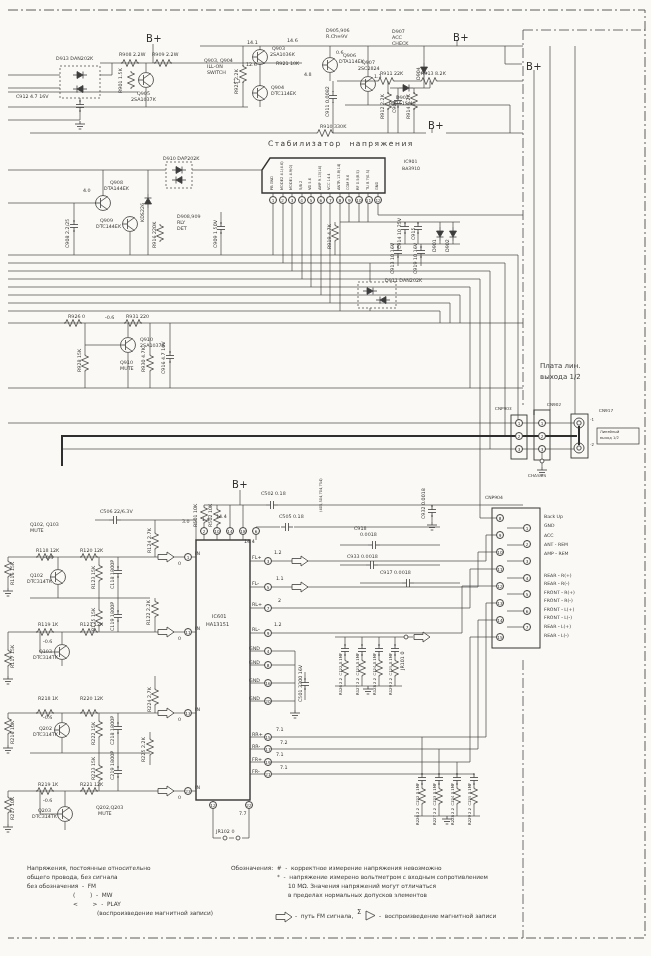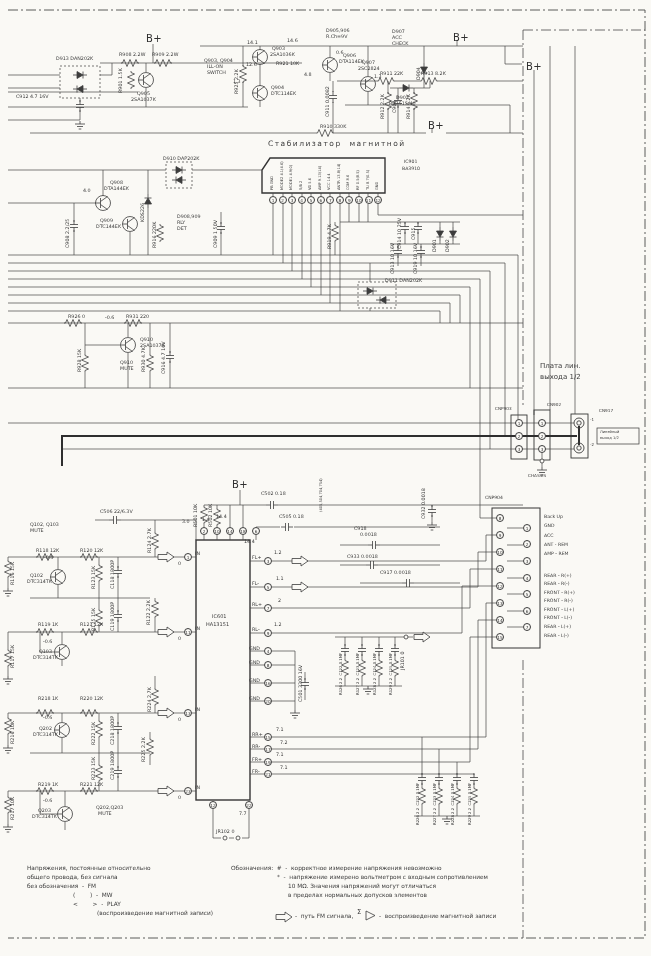--- a/index.html
+++ b/index.html
@@ -308,21 +308,21 @@
     </g>
     <g>
       <use href="#jump" transform="translate(225,838)"></use>
         <use href="#jump" transform="translate(238,838)"></use>
       <use href="#jump" transform="translate(542,461)"></use>
         <use href="#jump" transform="translate(406,637)"></use>
     </g>
     <path d="M366,911 l9,4.5 -9,4.5 z" fill="none" stroke="#3c3c3c" stroke-width="0.8"></path>
   </svg>
 
-  <div class="fix t75" style="left:268px;top:140px">Стабилизатор  магнитной</div>
+  <div class="fix t75" style="left:268px;top:140px">Стабилизатор  напряжения</div>
   <div class="fix t46" style="left:404px;top:160px">IC901</div>
   <div class="fix t46" style="left:402px;top:167px">BA3910</div>
   <div class="fix t5" style="left:212px;top:614px">IC601</div>
   <div class="fix t5" style="left:206px;top:622px">HA13151</div>
   <div class="fix t7" style="left:540px;top:363px">Плата лин.</div>
   <div class="fix t7" style="left:540px;top:374px">выхода 1/2</div>
   <div class="fix t42" style="left:495px;top:407px">CNP903</div>
   <div class="fix t42" style="left:547px;top:403px">CN902</div>
   <div class="fix t42" style="left:599px;top:409px">CN917</div>
   <div class="fix t4" style="left:590px;top:418px">-1</div>

